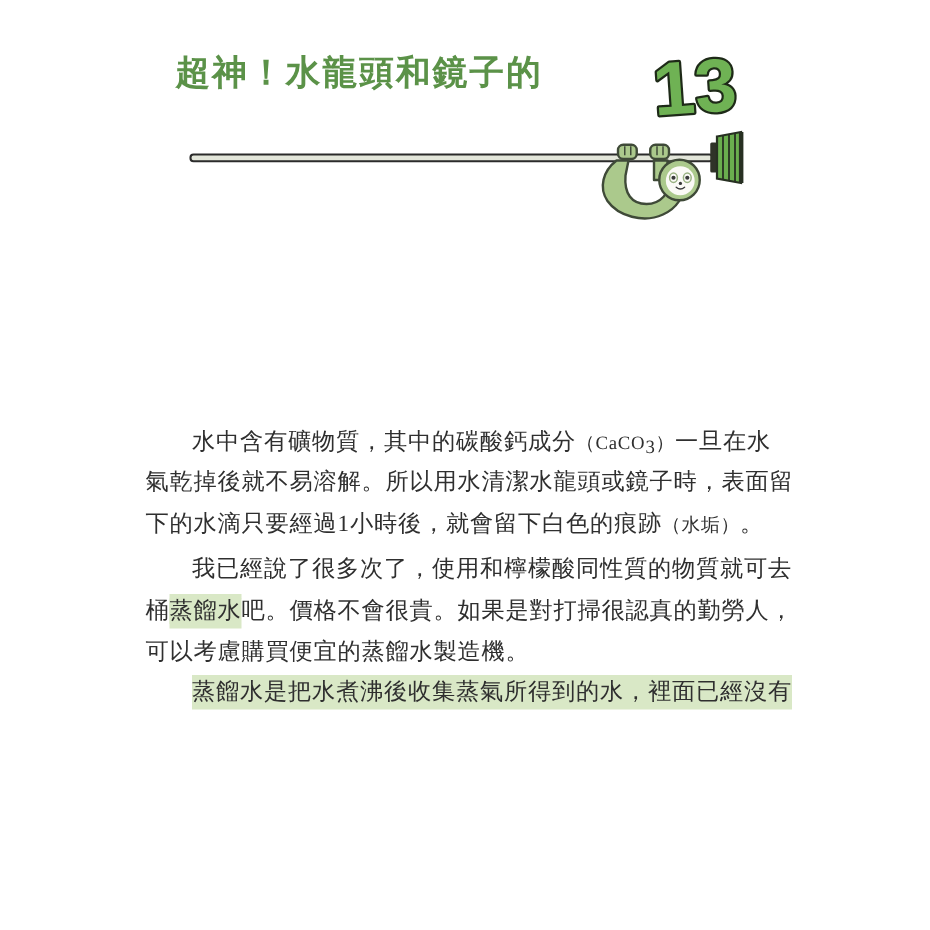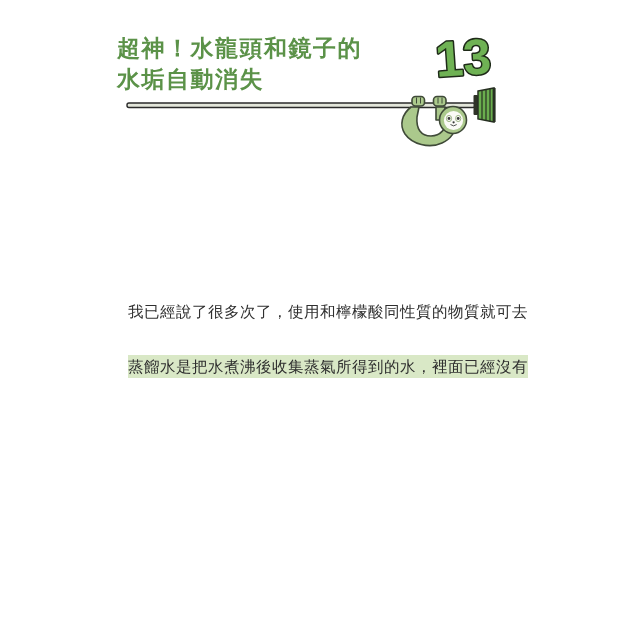--- a/index.html
+++ b/index.html
@@ -36,21 +36,20 @@
   .seg.small{font-size:12.5px;}
   sub.seg{font-size:9px;vertical-align:-3px;line-height:0;}
 </style>
 </head>
 <body>
 
 <div class="page">
 
   <div class="chapter-title">
     <div>超神！水龍頭和鏡子的</div>
-    <div>水垢自動消失</div>
   </div>
 
   <svg class="chapter-number-svg" width="84" height="70" viewBox="0 0 84 70">
     <text x="40" y="53" text-anchor="middle" font-family="Liberation Sans, DejaVu Sans, sans-serif" font-size="50" font-weight="bold" fill="#6fb254" stroke="#1e2a18" stroke-width="3" paint-order="stroke" stroke-linejoin="round" transform="rotate(-4 42 35)">13</text>
   </svg>
 
   <svg class="header-art" width="395" height="68" viewBox="0 0 395 68">
 
     <rect x="17" y="19" width="348" height="4.5" rx="2" fill="#e3e6da" stroke="#2b2b2b" stroke-width="1.4"></rect>
 
@@ -89,21 +88,28 @@
       <ellipse cx="339" cy="34.5" rx="2.6" ry="3.1" fill="none" stroke="#9ab283" stroke-width="1"></ellipse>
       <ellipse cx="348.2" cy="34.5" rx="2.6" ry="3.1" fill="none" stroke="#9ab283" stroke-width="1"></ellipse>
       <circle cx="339" cy="34.5" r="1.4" fill="#3a3a3a"></circle>
       <circle cx="348.2" cy="34.5" r="1.4" fill="#3a3a3a"></circle>
       <circle cx="343.6" cy="38.3" r="1.1" fill="#3a3a3a"></circle>
       <path d="M 340.8,40.8 Q 343.6,43.2 346.4,40.8" fill="none" stroke="#3a3a3a" stroke-width="0.9" stroke-linecap="round"></path>
     </g>
   </svg>
 
   <div class="body-text">
-      <div class="para" style="margin-top: 17px;">
+      <div class="para">
+        <div class="line indent"><span class="seg">水中含有礦物質，其中的碳酸鈣成分</span><span class="seg small">（CaCO</span><sub class="seg small">3</sub><span class="seg small">）</span><span class="seg">一旦在水</span></div>
+        <div class="line"><span class="seg">氣乾掉後就不易溶解。所以用水清潔水龍頭或鏡子時，表面留</span></div>
+        <div class="line"><span class="seg">下的水滴只要經過1小時後，就會留下白色的痕跡</span><span class="seg small">（水垢）</span><span class="seg">。</span></div>
+      </div>
+      <div class="para" style="margin-top: 3px;">
         <div class="line indent"><span class="seg">我已經說了很多次了，使用和檸檬酸同性質的物質就可去</span></div>
+        <div class="line"><span class="seg">桶</span><span class="seg hl">蒸餾水</span><span class="seg">吧。價格不會很貴。如果是對打掃很認真的勤勞人，</span></div>
+        <div class="line"><span class="seg">可以考慮購買便宜的蒸餾水製造機。</span></div>
       </div>
-      <div class="para" style="margin-top: 28px;">
+      <div class="para" style="">
         <div class="line indent"><span class="seg hl">蒸餾水是把水煮沸後收集蒸氣所得到的水，裡面已經沒有</span></div>
       </div>
     </div>
 
 </div>
 
 </body></html>

